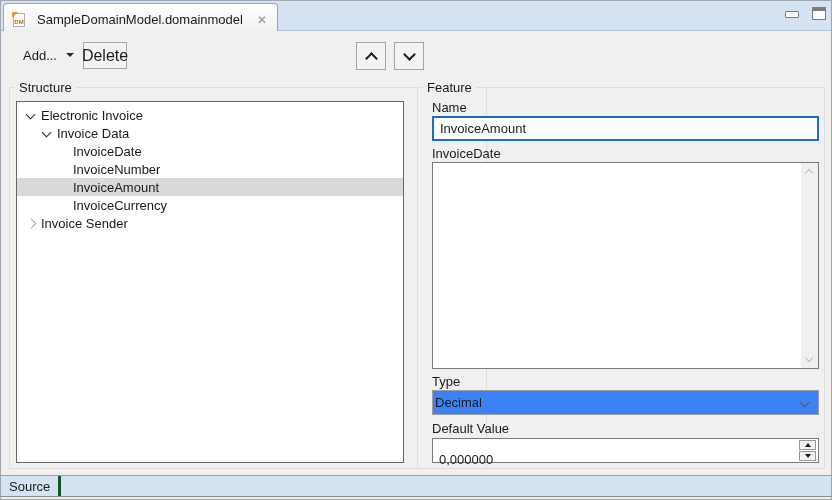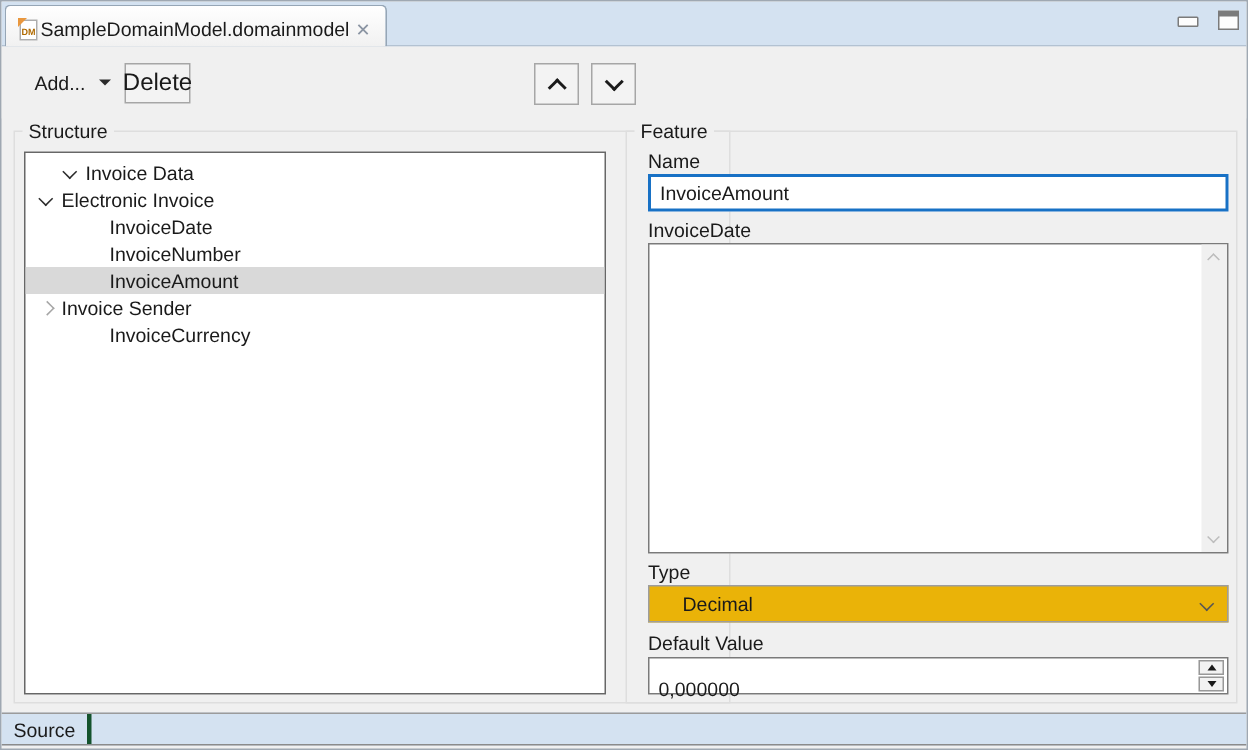--- a/index.html
+++ b/index.html
@@ -11,21 +11,21 @@
     background:#f0f0f0; border:1px solid #9fa8b2; overflow:hidden;
   }
 
   
   .tabbar {
     position:absolute; left:0; top:0; width:100%; height:30px;
     background:#d4e2f1; border-bottom:1px solid #b3c2d2;
   }
   .editor-tab {
     position:absolute; left:2px; top:2px; height:28px;
-    display:flex; align-items:center; gap:0; padding:4px 10px 0 8px;
+    display:flex; align-items:center; gap:10px; padding:4px 10px 0 8px;
     background:linear-gradient(#ffffff,#f1f1f1);
     border:1px solid #96a6b6; border-bottom:none;
     border-radius:4px 4px 0 0; font-size:13px; color:#1a1a1a;
   }
   .dm-icon { position:relative; width:15px; height:16px; }
   .dm-page {
     position:absolute; left:1px; top:1px; width:12px; height:14px;
     background:#fff; border:1px solid #adadad;
     font-size:6px; font-weight:bold; color:#b06a00;
     display:flex; align-items:flex-end; justify-content:center; line-height:7px;
@@ -104,22 +104,22 @@
   }
   .sb-btn { position:absolute; left:0; width:17px; height:17px; }
   .sb-btn.top { top:0; } .sb-btn.bottom { bottom:0; }
   .schev { position:absolute; left:5px; width:6px; height:6px;
     border-right:1.5px solid #bcbcbc; border-bottom:1.5px solid #bcbcbc; }
   .schev.up   { top:7px; transform:rotate(-135deg); }
   .schev.down { top:4px; transform:rotate(45deg); }
 
   .type-select {
     position:absolute; left:14px; top:302px; width:387px; height:25px;
-    background:#eab308; border:1px solid #9d9d9d;
-    display:flex; align-items:center; font-size:13px; color:#1a1a1a; padding:0 22px;
+    background:#3b82f6; border:1px solid #9d9d9d;
+    display:flex; align-items:center; font-size:13px; color:#1a1a1a; padding:0 2px;
   }
   .type-select .combo-chev {
     position:absolute; right:10px; top:8px; width:7px; height:7px;
     border-right:1.5px solid #555; border-bottom:1.5px solid #555; transform:rotate(45deg);
   }
 
   .spin-field {
     position:absolute; left:14px; top:350px; width:387px; height:25px;
     background:#fff; border:1px solid #7a7a7a;
   }
@@ -185,47 +185,47 @@
     </button>
     <button class="push-btn down-btn">
       <span class="bchev down"></span>
     </button>
   </div>
 
   <div class="group structure-group">
     <span class="group-label">Structure</span>
     <div class="tree">
 
+      <div class="tree-row lvl0">
+        <span class="chev down"></span>
+        <span class="tree-label">Electronic Invoice</span>
+      </div>
       <div class="tree-row lvl1">
         <span class="chev down"></span>
         <span class="tree-label">Invoice Data</span>
       </div>
-      <div class="tree-row lvl0">
-        <span class="chev down"></span>
-        <span class="tree-label">Electronic Invoice</span>
-      </div>
       <div class="tree-row lvl2">
         <span class="chev"></span>
         <span class="tree-label">InvoiceDate</span>
       </div>
       <div class="tree-row lvl2">
         <span class="chev"></span>
         <span class="tree-label">InvoiceNumber</span>
       </div>
       <div class="tree-row lvl2 selected">
         <span class="chev"></span>
         <span class="tree-label">InvoiceAmount</span>
+      </div>
+      <div class="tree-row lvl2">
+        <span class="chev"></span>
+        <span class="tree-label">InvoiceCurrency</span>
       </div>
       <div class="tree-row lvl0">
         <span class="chev right"></span>
         <span class="tree-label">Invoice Sender</span>
-      </div>
-      <div class="tree-row lvl2">
-        <span class="chev"></span>
-        <span class="tree-label">InvoiceCurrency</span>
       </div>
 
     </div>
   </div>
 
   <div class="group feature-group">
     <span class="group-label">Feature</span>
 
     <span class="fld-label" style="top:12px;">Name</span>
     <input class="name-input" type="text" value="InvoiceAmount" style="">

